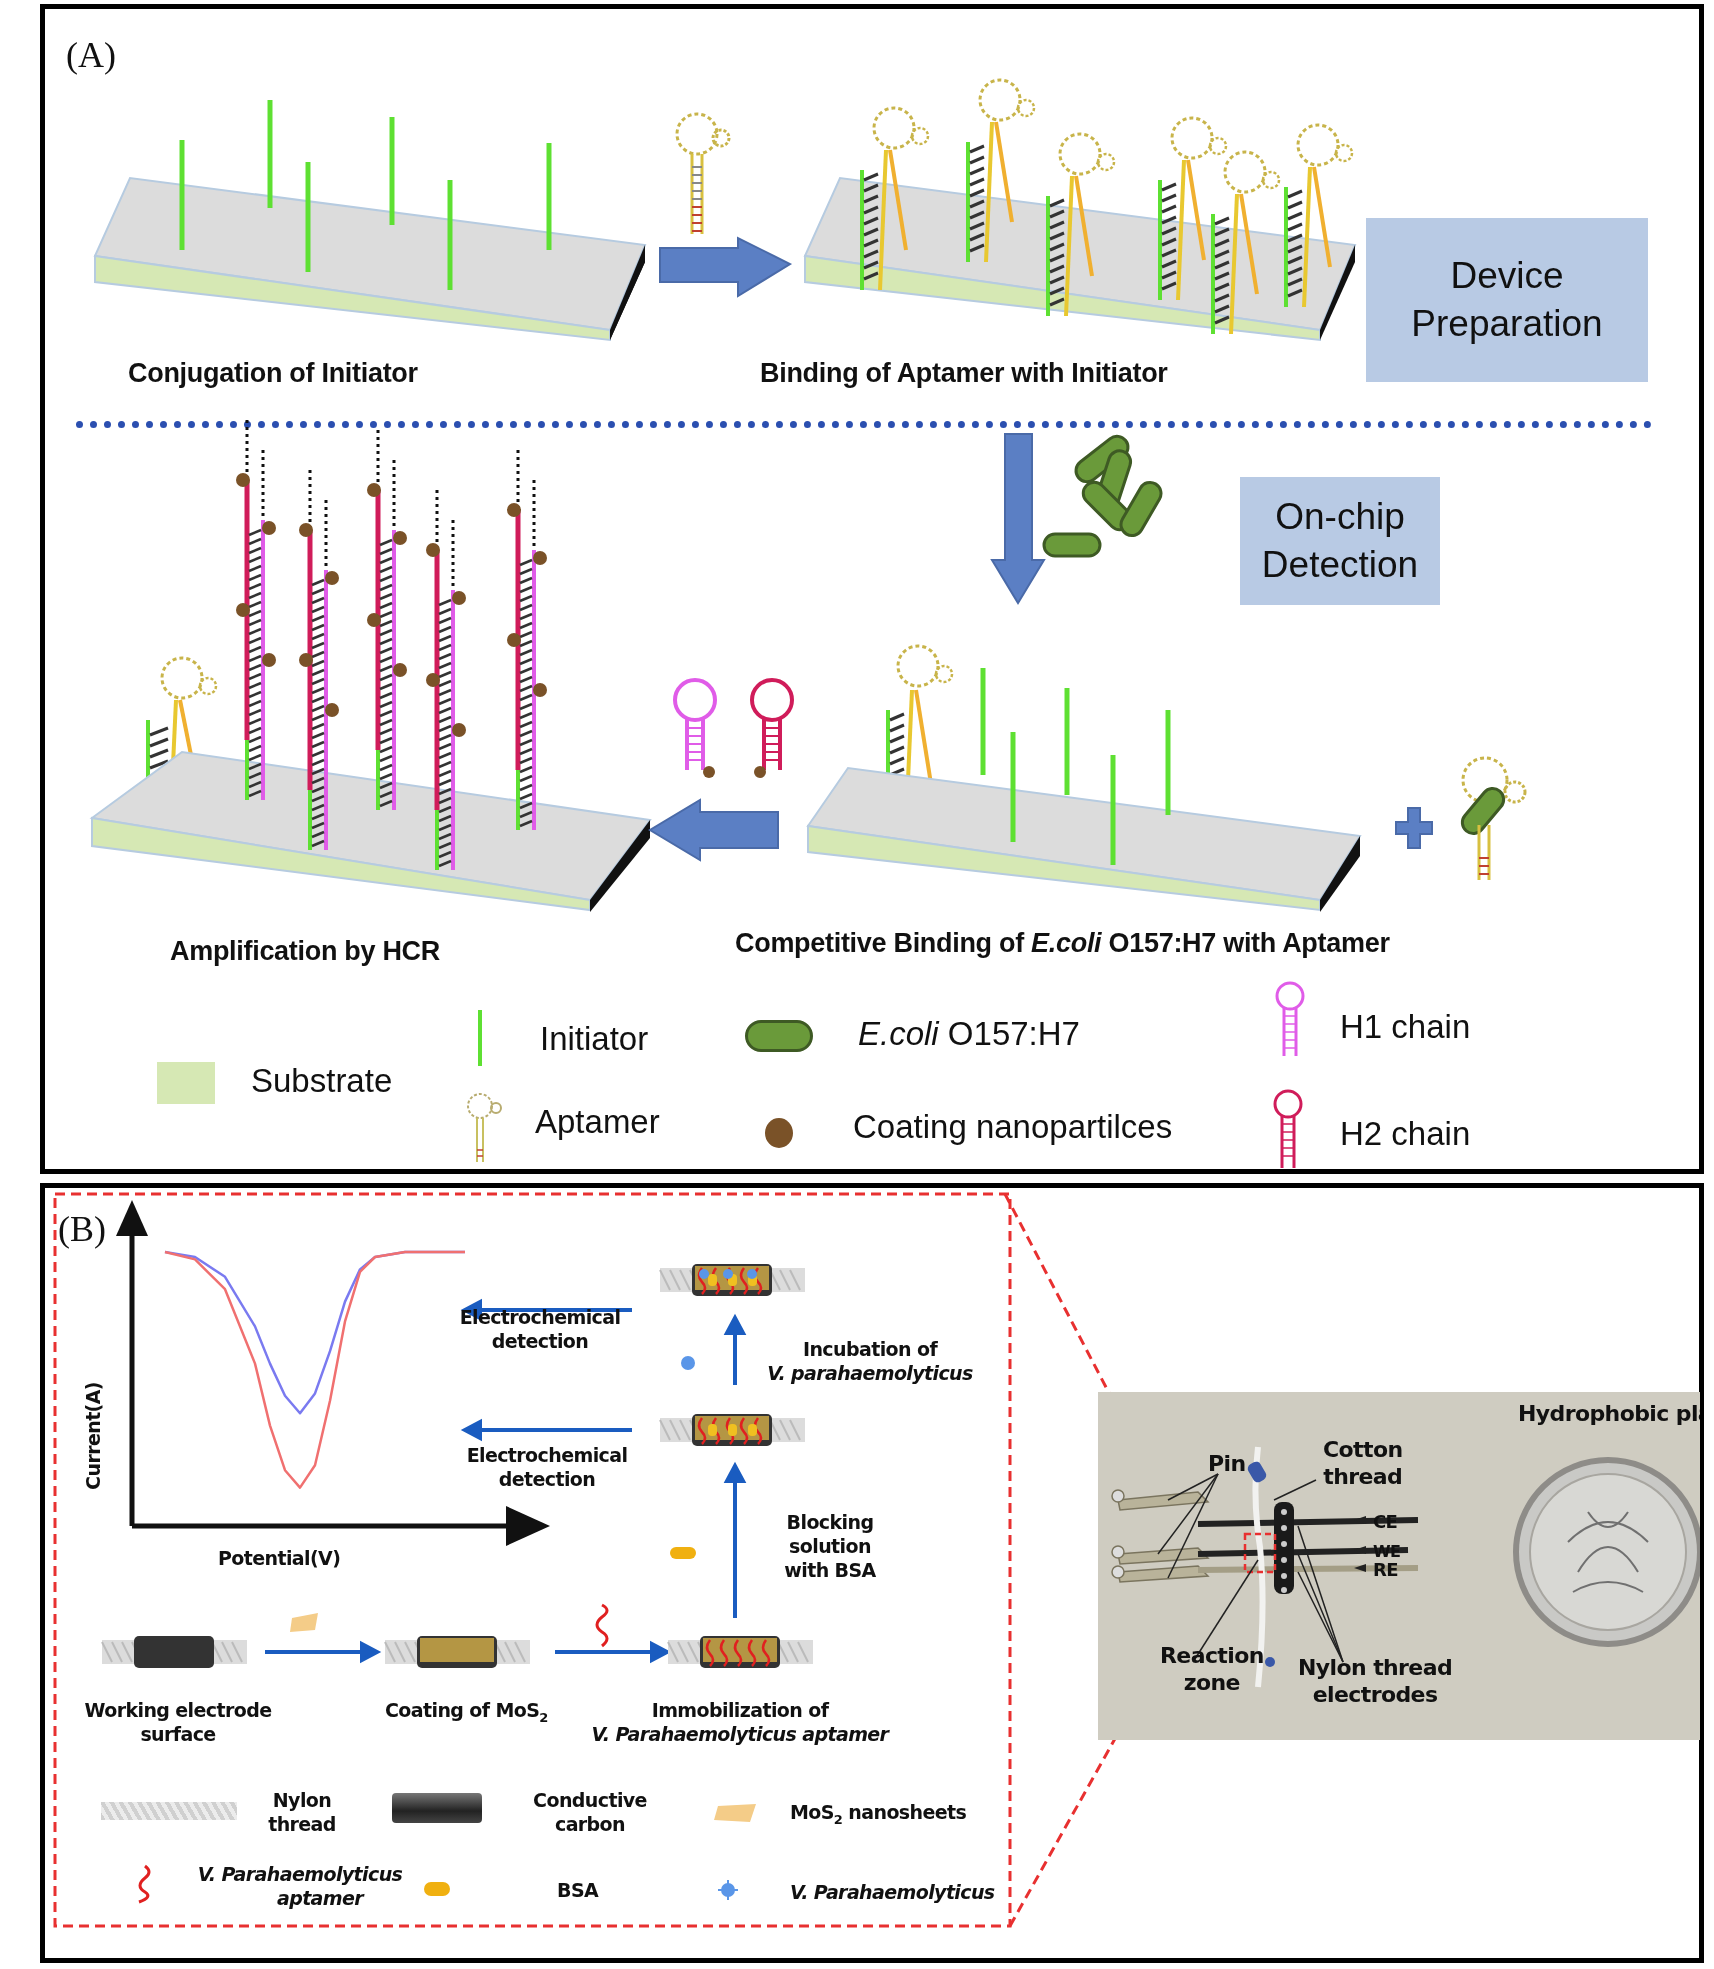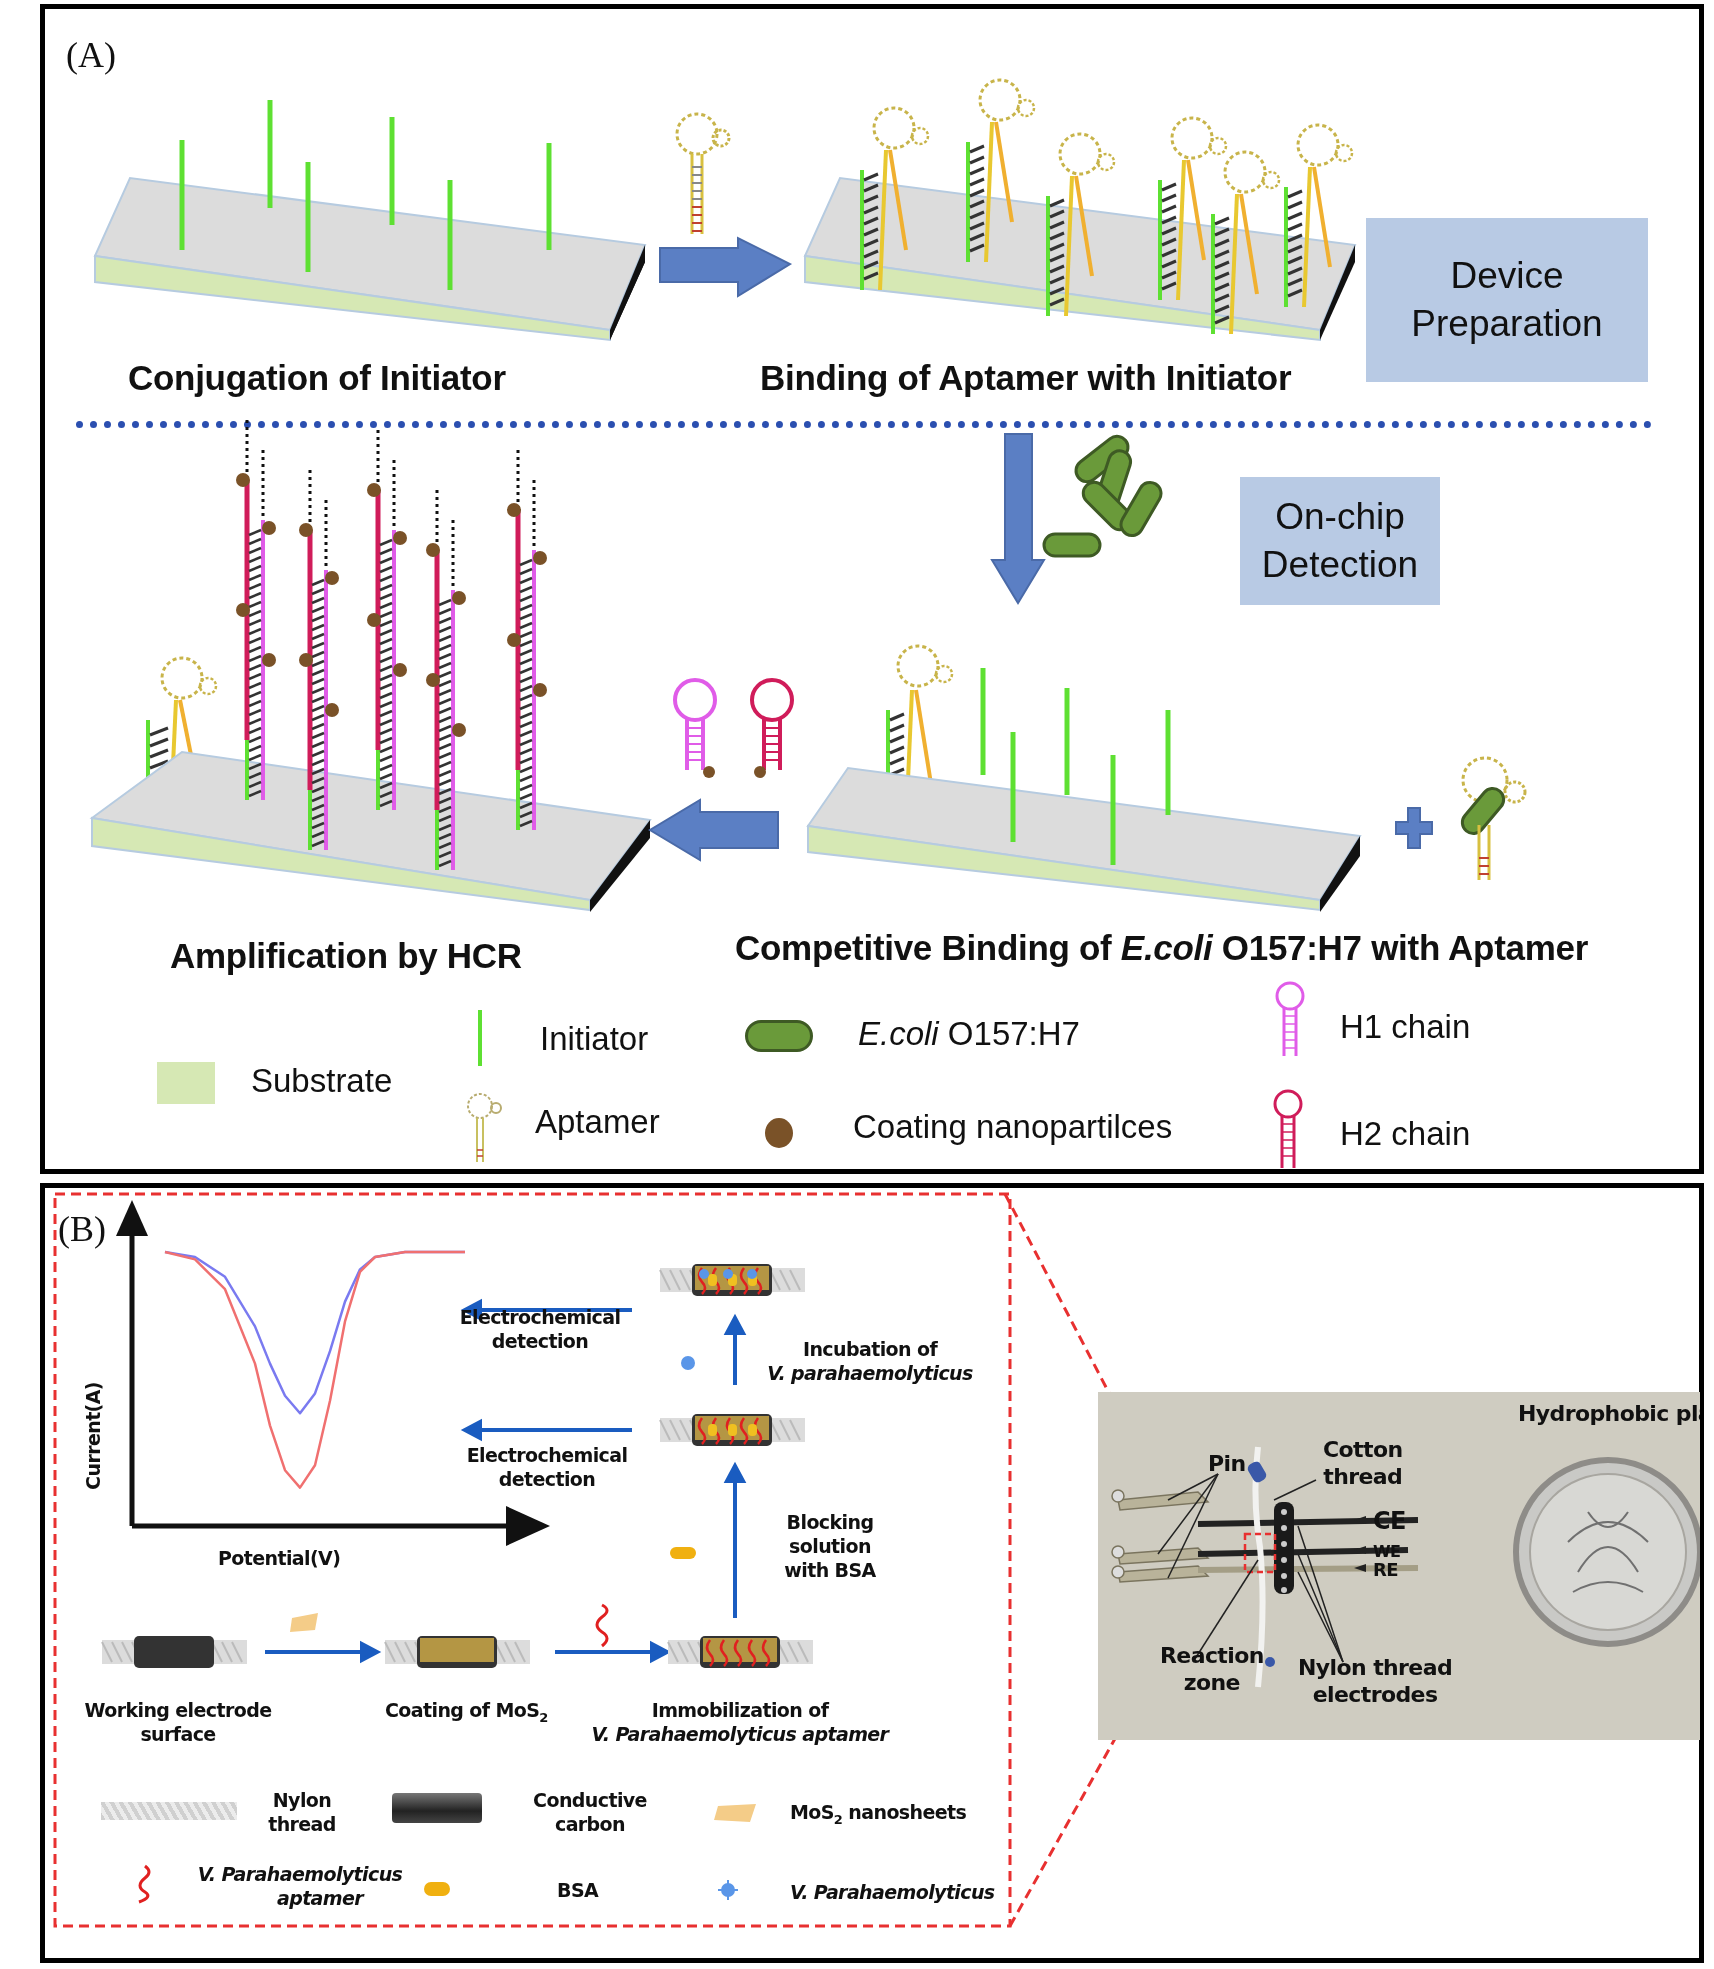--- a/index.html
+++ b/index.html
@@ -1,20 +1,20 @@
 <!DOCTYPE html>
 <html><head>
 <meta charset="utf-8">
 <style>
   html, body { margin:0; padding:0; background:#fff; }
   body { width:1714px; height:1969px; position:relative; overflow:hidden; font-family:"Liberation Sans", sans-serif; color:#111; }
   .abs { position:absolute; }
   .panel { position:absolute; border:5px solid #000; box-sizing:border-box; background:#fff; }
   .plabel { position:absolute; font-family:"Liberation Serif", serif; font-size:36px; color:#111; }
-  .caption { position:absolute; font-weight:bold; font-size:35px; white-space:nowrap; letter-spacing:-0.3px; }
+  .caption { position:absolute; font-weight:bold; font-size:27px; white-space:nowrap; letter-spacing:-0.3px; }
   .stagebox { position:absolute; background:#b8cae4; font-size:37px; text-align:center; line-height:48px; display:flex; align-items:center; justify-content:center; flex-direction:column; }
   .leg { position:absolute; font-size:33px; white-space:nowrap; }
   .b-text { position:absolute; font-family:"DejaVu Sans", sans-serif; font-weight:bold; font-size:19px; text-align:center; line-height:24px; white-space:nowrap; letter-spacing:-0.6px; }
   .b-ital { font-style:italic; }
   .photo { position:absolute; left:1098px; top:1392px; width:602px; height:348px; background:#cfccc1; overflow:hidden; }
   .ph-text { position:absolute; font-family:"DejaVu Sans", sans-serif; font-weight:bold; font-size:22px; line-height:27px; text-align:center; white-space:nowrap; letter-spacing:-0.6px; }
   svg { position:absolute; overflow:visible; }
 </style>
 </head>
 <body>
@@ -844,21 +844,21 @@
       <polygon points="256,158 268,154 268,162"></polygon>
       <polygon points="256,176 268,172 268,180"></polygon>
     </g>
   </svg>
   <div class="ph-text" style="left:420px; top:8px;">Hydrophobic plate</div>
   <div class="ph-text" style="left:110px; top:58px;">Pin</div>
   <div class="ph-text" style="left:225px; top:44px;">
     <div>Cotton</div>
     <div>thread</div>
   </div>
-  <div class="ph-text" style="left:275px; top:116px; font-size:24px;">CE</div>
+  <div class="ph-text" style="left:275px; top:116px; font-size:18px;">CE</div>
   <div class="ph-text" style="left:275px; top:146px; font-size:16px;">WE</div>
   <div class="ph-text" style="left:275px; top:164px; font-size:18px;">RE</div>
   <div class="ph-text" style="left:62px; top:250px;">
     <div>Reaction</div>
     <div>zone</div>
   </div>
   <div class="ph-text" style="left:200px; top:262px;">
     <div>Nylon thread</div>
     <div>electrodes</div>
   </div>

